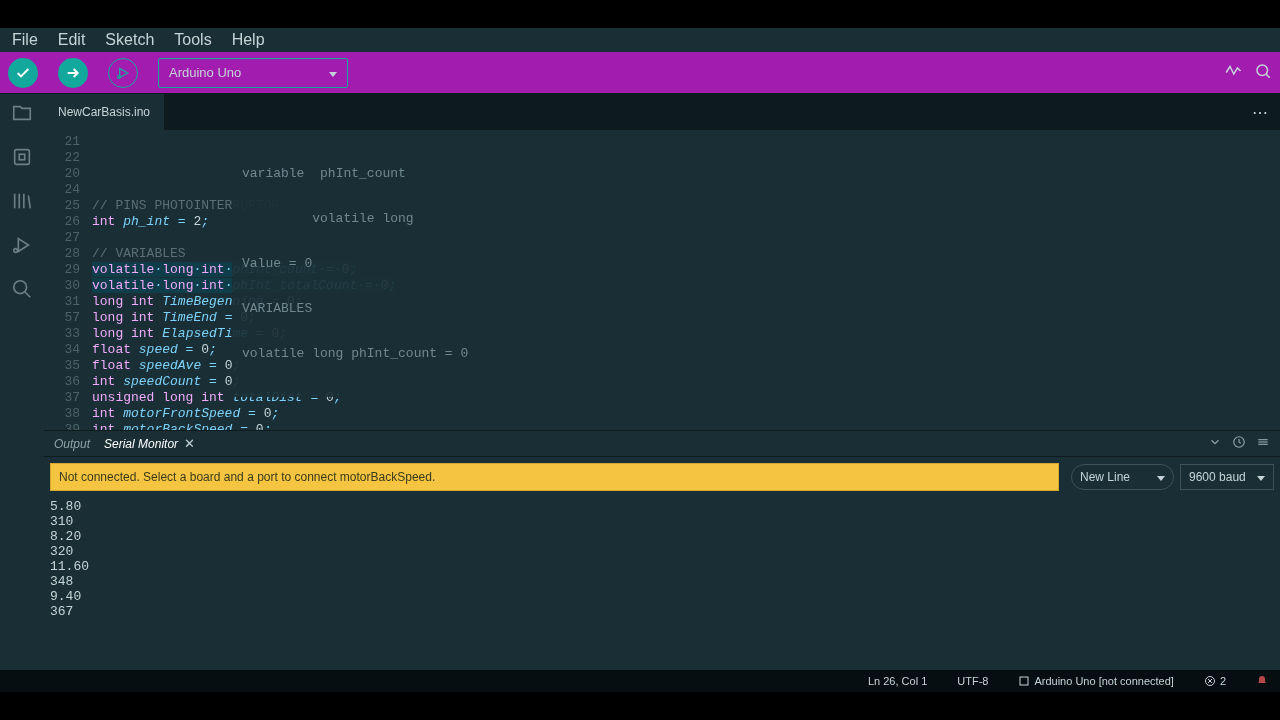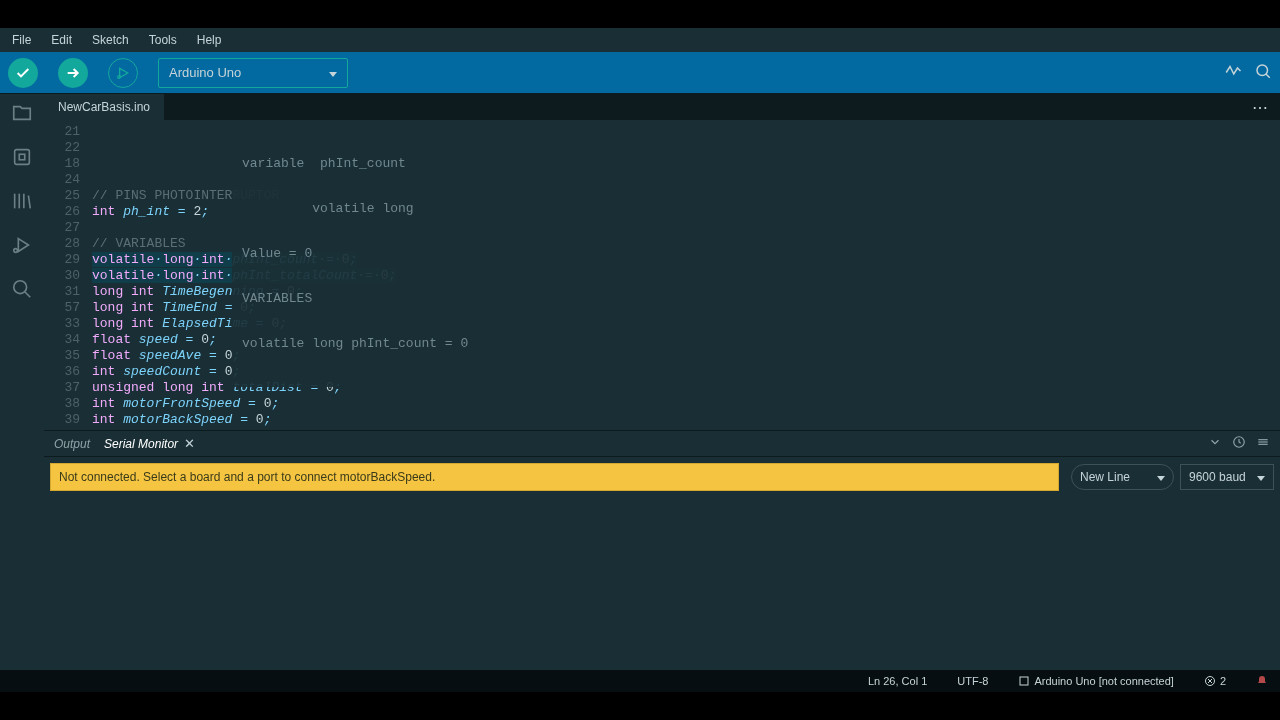--- a/index.html
+++ b/index.html
@@ -1,32 +1,32 @@
 <!DOCTYPE html>
 <html><head>
 <meta charset="utf-8">
 <style>
 * { margin: 0; padding: 0; box-sizing: border-box; }
 body { font-family: "Segoe UI", Arial, sans-serif; font-size: 13px; background: #1a2f35; color: #c5d4d8; width: 1280px; height: 720px; overflow: hidden; display: flex; flex-direction: column; }
 .topbar-black { background: #000; height: 28px; }
 .menu-bar { background: #1a2f35; height: 24px; display: flex; align-items: center; padding: 0 4px; gap: 4px; }
-.menu-item { padding: 2px 8px; cursor: pointer; font-size: 12px; }
-.toolbar { background: #0369a1; height: 42px; display: flex; align-items: center; padding: 5px 8px; gap: 20px; border-bottom: 1px solid #0d1a1e; }
+.menu-item { padding: 2px 8px; cursor: pointer; font-size: 16px; }
+.toolbar { background: #a21caf; height: 42px; display: flex; align-items: center; padding: 5px 8px; gap: 20px; border-bottom: 1px solid #0d1a1e; }
 .tb-btn { width: 30px; height: 30px; border-radius: 50%; display: flex; align-items: center; justify-content: center; cursor: pointer; border: 1.5px solid #13a89c; color: #13a89c; }
 .tb-btn.filled { background: #13a89c; color: #fff; border: none; }
 .tb-btn svg { width: 16px; height: 16px; }
 .board-select { width: 190px; height: 30px; background: transparent; border: 1px solid #13a89c; color: #c5d4d8; display: flex; align-items: center; justify-content: space-between; padding: 0 10px; border-radius: 2px; cursor: pointer; font-size: 13px; }
 .toolbar-right { margin-left: auto; display: flex; gap: 12px; align-items: center; }
 .toolbar-right .ticon { cursor: pointer; color: #c5d4d8; }
 
 .main { flex: 1; display: flex; min-height: 0; }
 .activity-bar { width: 44px; background: #1a2f35; display: flex; flex-direction: column; align-items: center; padding-top: 8px; gap: 22px; }
 .act-icon { color: #6b7f85; cursor: pointer; width: 22px; height: 22px; }
 .editor-wrap { flex: 1; display: flex; flex-direction: column; min-height: 0; }
-.tabs { height: 26px; display: flex; align-items: center; background: #0d1a1e; }
+.tabs { height: 36px; display: flex; align-items: center; background: #0d1a1e; }
 .tab { background: #1a2f35; padding: 4px 14px; font-size: 12px; height: 100%; display: flex; align-items: center; }
 .more-tab { margin-left: auto; padding: 0 10px; color: #c5d4d8; cursor: pointer; font-size: 16px; letter-spacing: 2px; }
 
 .code-area { flex: 1; display: flex; font-family: "Consolas","Courier New",monospace; font-size: 13px; line-height: 16px; overflow: hidden; background: #1a2f35; position: relative; }
 .gutter { width: 48px; text-align: right; color: #4a6268; padding-right: 12px; padding-top: 4px; }
 .gutter div { height: 16px; }
 .code { flex: 1; padding-top: 4px; white-space: pre; position: relative; }
 .code-line { height: 16px; }
 .hl-sel { background: #0f3d4a; }
 .tk-key { color: #f0abfc; }
@@ -141,21 +141,21 @@
       <div class="tab">
           <span>NewCarBasis.ino</span>
         </div>
       <div class="more-tab">⋯</div>
     </div>
 
     <div class="code-area">
       <div class="gutter" id="gutter">
           <div>21</div>
           <div>22</div>
-          <div>18</div>
+          <div>20</div>
           <div>24</div>
           <div>25</div>
           <div>26</div>
           <div>27</div>
           <div>28</div>
           <div>29</div>
           <div>30</div>
           <div>31</div>
           <div>57</div>
           <div>33</div>
@@ -212,20 +212,30 @@
         <div class="sel-box w1">
           <span>New Line</span>
             <span class="chev"></span>
         </div>
         <div class="sel-box w2" style="margin-right:6px;">
           <span>9600 baud</span>
             <span class="chev"></span>
         </div>
       </div>
 
+      <div class="serial-out" id="serial-out">
+          <div>5.80</div>
+          <div>310</div>
+          <div>8.20</div>
+          <div>320</div>
+          <div>11.60</div>
+          <div>348</div>
+          <div>9.40</div>
+          <div>367</div>
+        </div>
     </div>
   </div>
 </div>
 
 <div class="statusbar">
   <div class="sbspacer"></div>
   <span class="sb-item">Ln 26, Col 1</span>
   <span class="sb-item">UTF-8</span>
   <span class="sb-item">
     <svg width="12" height="12" viewBox="0 0 24 24" fill="none" stroke="currentColor" stroke-width="2">

